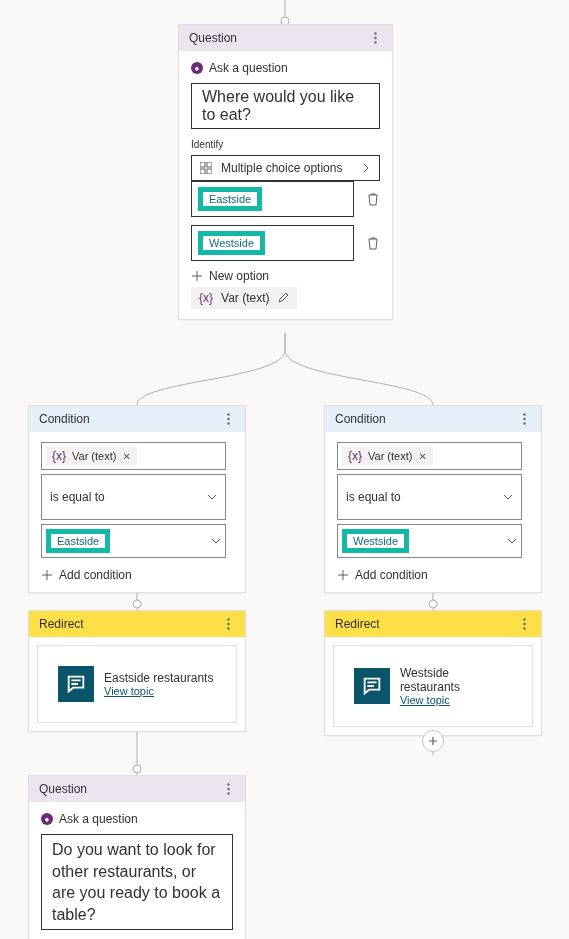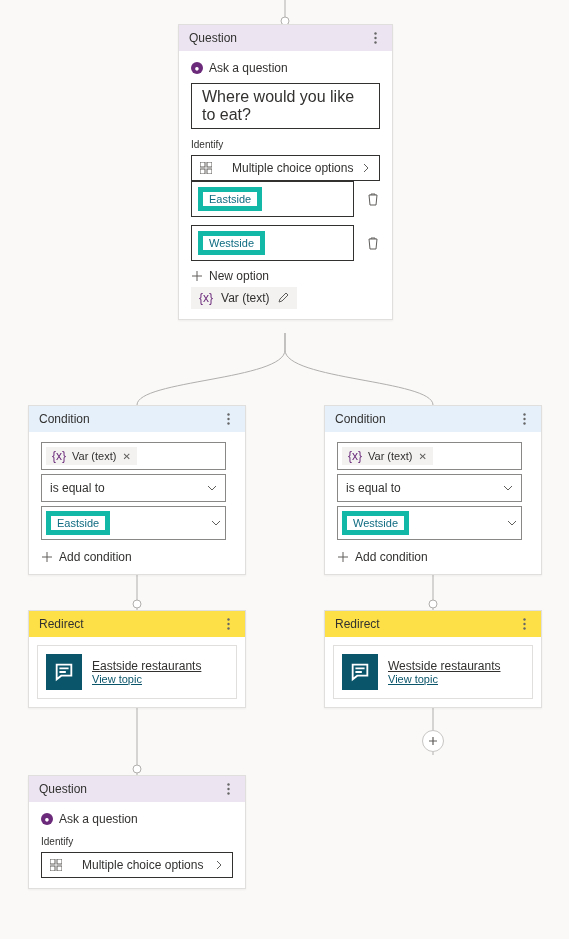--- a/index.html
+++ b/index.html
@@ -78,21 +78,21 @@
     align-items: center;
     justify-content: space-between;
     border: 1px solid #323130;
     padding: 5px 8px;
     background: #fff;
     cursor: pointer;
   }
   .select-row .icon-left {
     display: flex;
     align-items: center;
-    gap: 20px;
+    gap: 9px;
   }
   .grid-icon {
     width: 12px; height: 12px;
   }
   .chevron {
     width: 10px; height: 10px;
     display: inline-flex;
     align-items: center;
     justify-content: center;
   }
@@ -149,21 +149,21 @@
   .close-x {
     color: #605e5c;
     cursor: pointer;
     font-size: 10px;
   }
   .dropdown {
     display: flex;
     align-items: center;
     justify-content: space-between;
     border: 1px solid #8a8886;
-    padding: 6px 8px;
+    padding: 15px 8px;
     font-size: 12px;
     background: #fff;
     cursor: pointer;
     margin-bottom: 4px;
   }
   .add-row {
     display: flex;
     align-items: center;
     gap: 6px;
     font-size: 12px;
@@ -179,22 +179,21 @@
   }
 
   
   .redirect-body {
     display: flex;
     align-items: center;
     gap: 10px;
     background: #fff;
     border: 1px solid #e1dfdd;
     margin: 8px;
-    padding: 8px;
-    text-decoration: underline;
+    padding: 20px;
   }
   .redirect-icon {
     width: 36px; height: 36px;
     background: #0b556a;
     display: flex;
     align-items: center;
     justify-content: center;
   }
   .redirect-icon svg { width: 22px; height: 22px; fill: #fff; }
   .redirect-link {
@@ -469,20 +468,21 @@
           <circle cx="1.5" cy="6" r="1.2" fill="#666"></circle>
           <circle cx="1.5" cy="10.5" r="1.2" fill="#666"></circle>
         </svg>
     </span>
   </div>
   <div class="node-body">
     <div class="section-title">
       <span class="ask-bullet">●</span>
       <span>Ask a question</span>
     </div>
+    <div class="text-box" style="line-height:1.35;">Do you want to look for other restaurants, or are you ready to book a table?</div>
     <div class="label">Identify</div>
     <div class="select-row">
       <span class="icon-left">
         <svg class="grid-icon" viewBox="0 0 12 12">
             <rect x="0" y="0" width="5" height="5" fill="none" stroke="#605e5c"></rect>
             <rect x="7" y="0" width="5" height="5" fill="none" stroke="#605e5c"></rect>
             <rect x="0" y="7" width="5" height="5" fill="none" stroke="#605e5c"></rect>
             <rect x="7" y="7" width="5" height="5" fill="none" stroke="#605e5c"></rect>
           </svg>
         <span>Multiple choice options</span>

